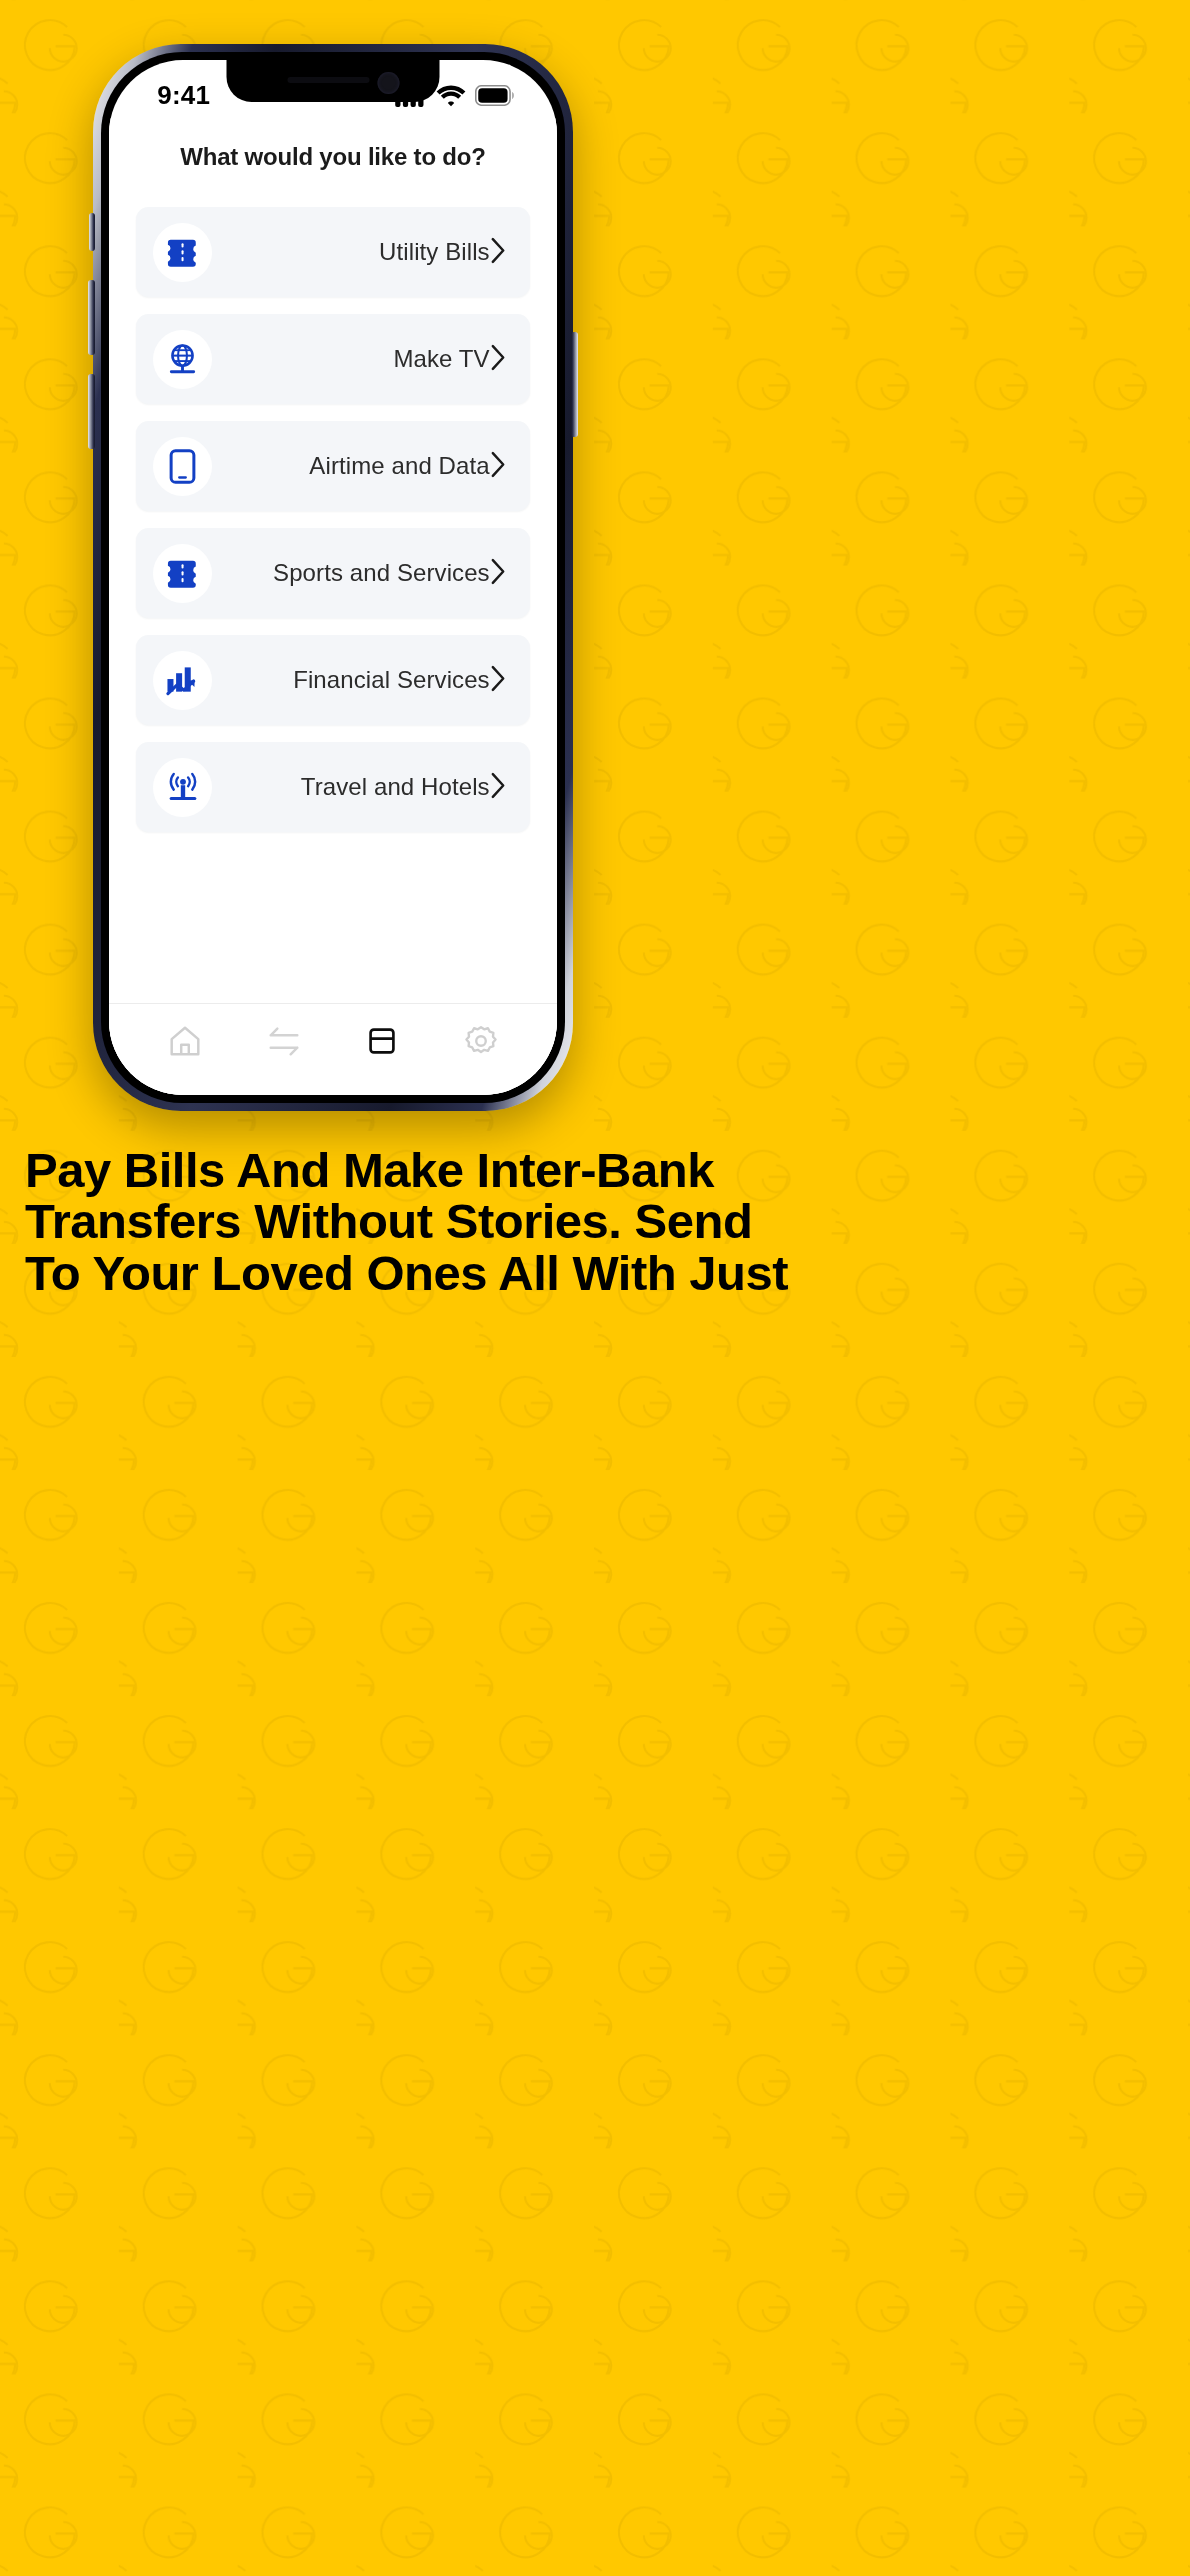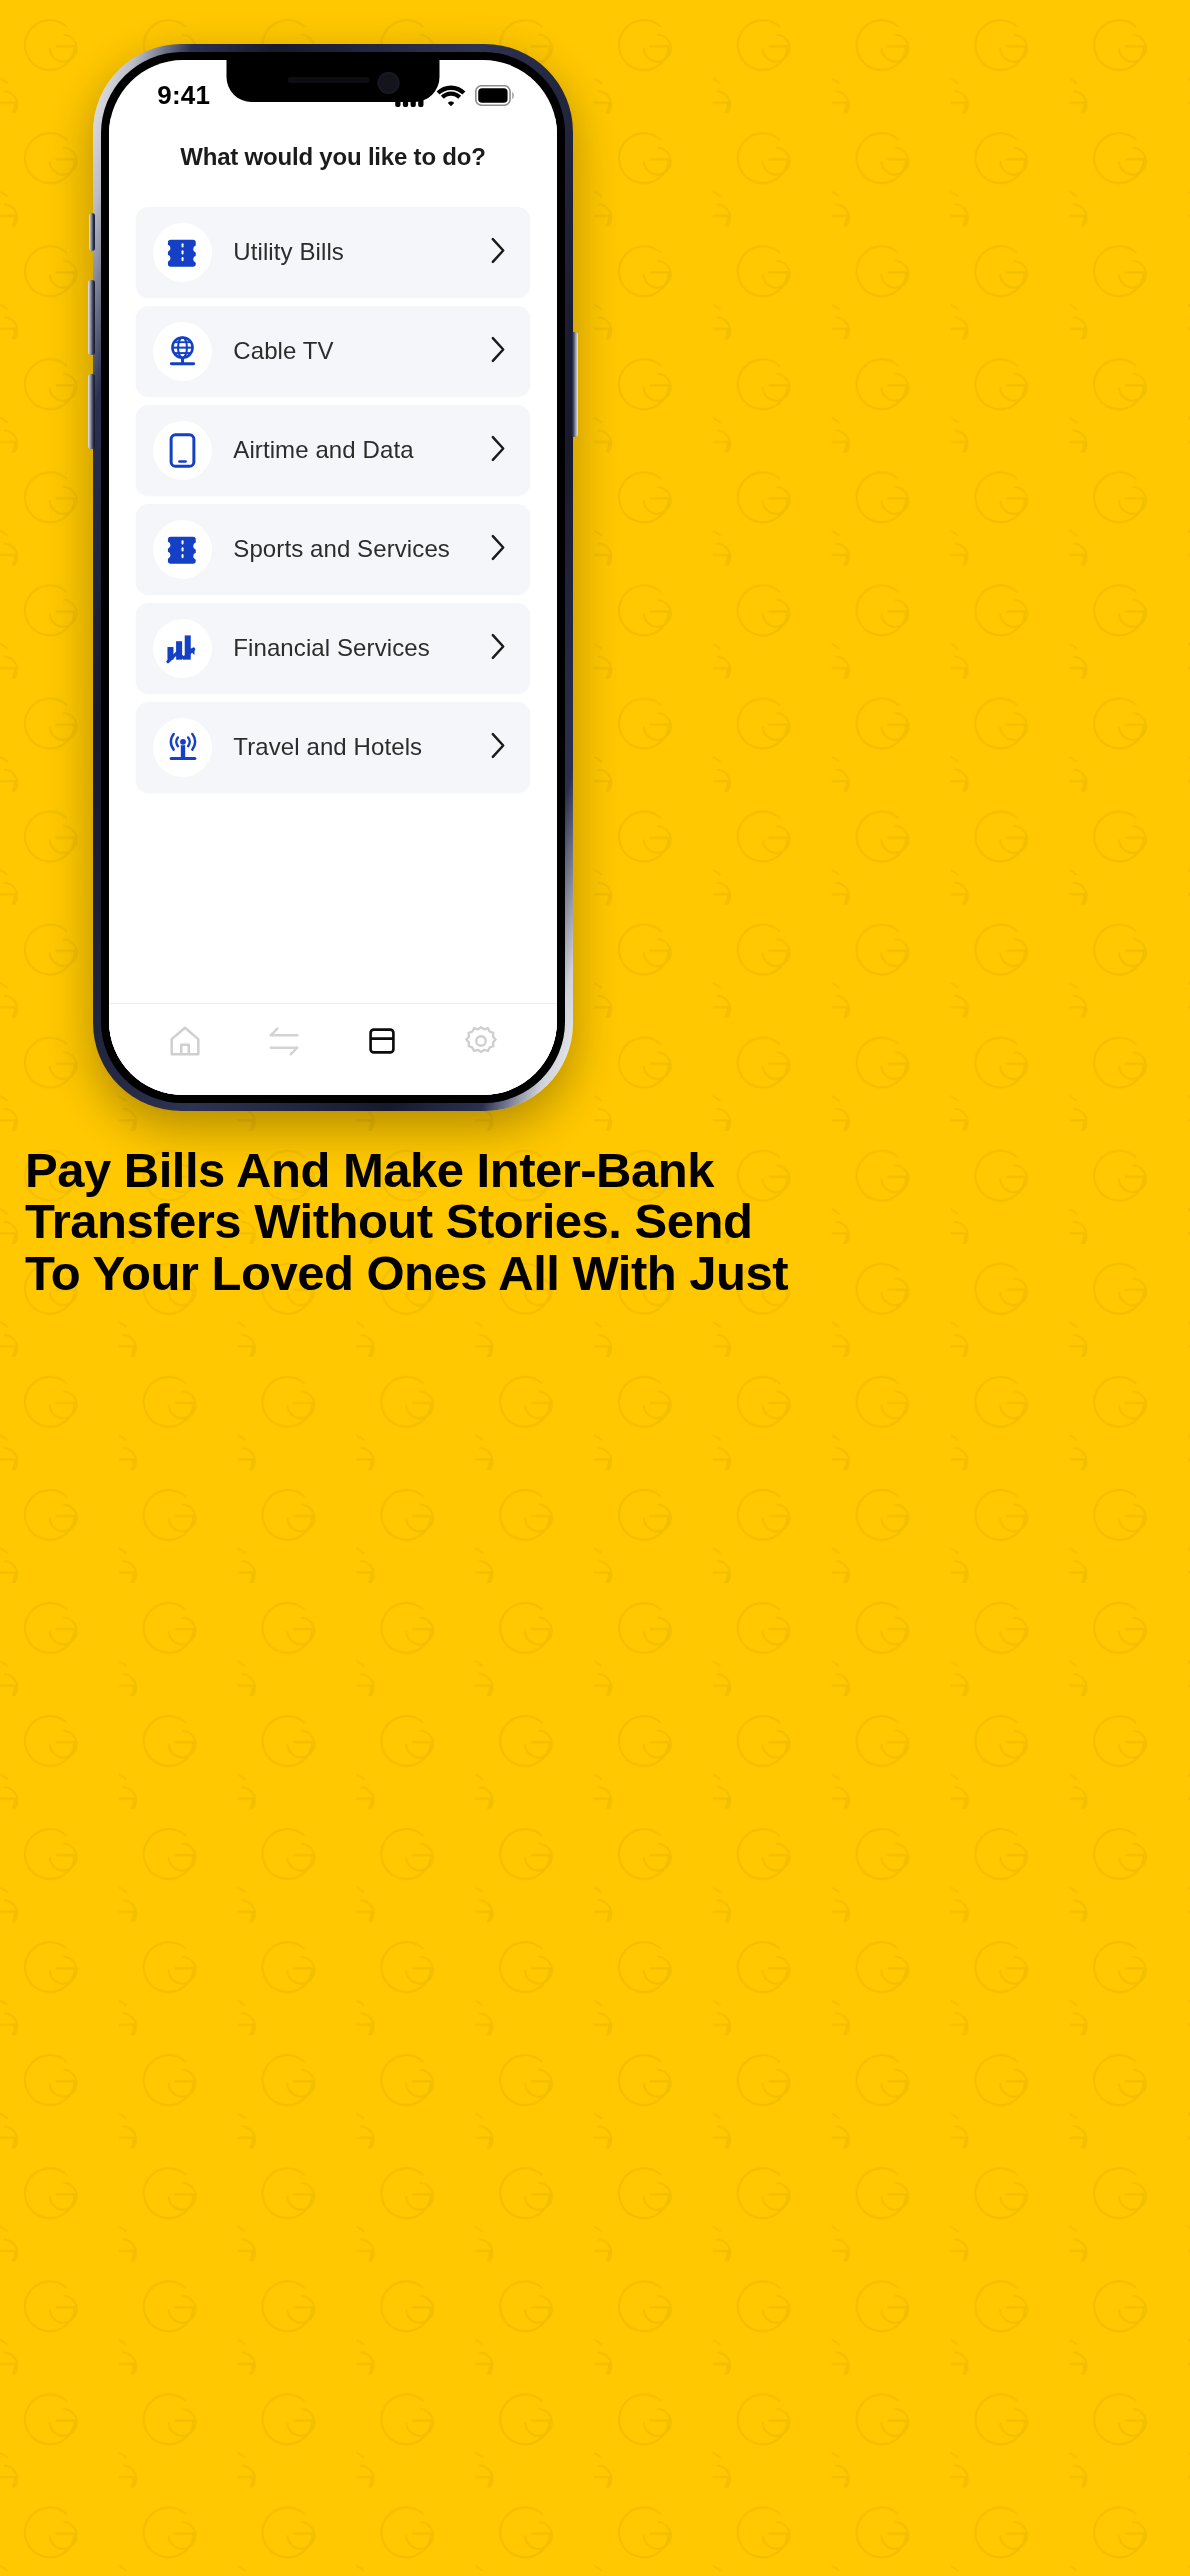--- a/index.html
+++ b/index.html
@@ -148,22 +148,23 @@
     padding: 25px 0 0 0;
     letter-spacing: -0.2px;
     font-family: "Liberation Sans", sans-serif;
   }
 
   #service-list {
     flex: 1;
     padding: 36px 27px 0 27px;
     display: flex;
     flex-direction: column;
-    gap: 9px;
+    gap: 17px;
     overflow: hidden;
+    text-align: right;
   }
 
   .service-row {
     display: flex;
     align-items: center;
     height: 90px;
     min-height: 90px;
     background: #f4f6f9;
     border-radius: 12.5px;
     padding: 0 23px 0 17px;
@@ -322,21 +323,21 @@
               <svg width="35" height="33" viewBox="0 0 36 34">
                 <circle cx="18" cy="13" r="10.4" fill="none" stroke="#1340C4" stroke-width="2.6"></circle>
                 <ellipse cx="18" cy="13" rx="4.6" ry="10.4" fill="none" stroke="#1340C4" stroke-width="2.1"></ellipse>
                 <line x1="7.6" y1="13" x2="28.4" y2="13" stroke="#1340C4" stroke-width="2.1"></line>
                 <line x1="9.6" y1="7.4" x2="26.4" y2="7.4" stroke="#1340C4" stroke-width="1.9"></line>
                 <line x1="9.6" y1="18.6" x2="26.4" y2="18.6" stroke="#1340C4" stroke-width="1.9"></line>
                 <line x1="18" y1="23.4" x2="18" y2="29.5" stroke="#1340C4" stroke-width="3"></line>
                 <line x1="6.5" y1="29.6" x2="29.5" y2="29.6" stroke="#1340C4" stroke-width="3" stroke-linecap="round"></line>
               </svg>
             </span>
-            <span class="service-label">Cable TV</span>
+            <span class="service-label">Make TV</span>
             <span class="chevron">
               <svg width="17" height="29" viewBox="0 0 18 30">
                   <path d="M3 3 L14 15 L3 27" fill="none" stroke="#1a1a1a" stroke-width="2.6" stroke-linecap="round" stroke-linejoin="round"></path>
                 </svg>
             </span>
           </div>
 
           <div class="service-row">
             <span class="service-icon-wrap">
               <svg width="27" height="35" viewBox="0 0 28 36">

